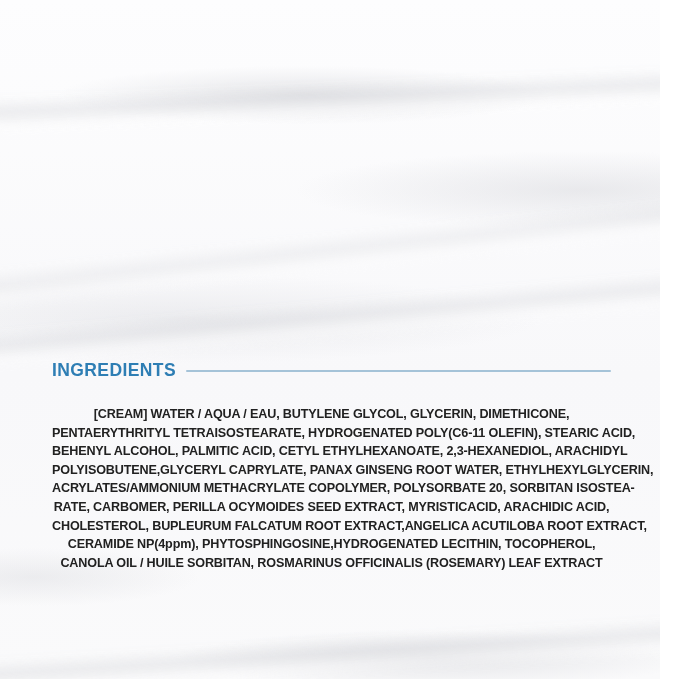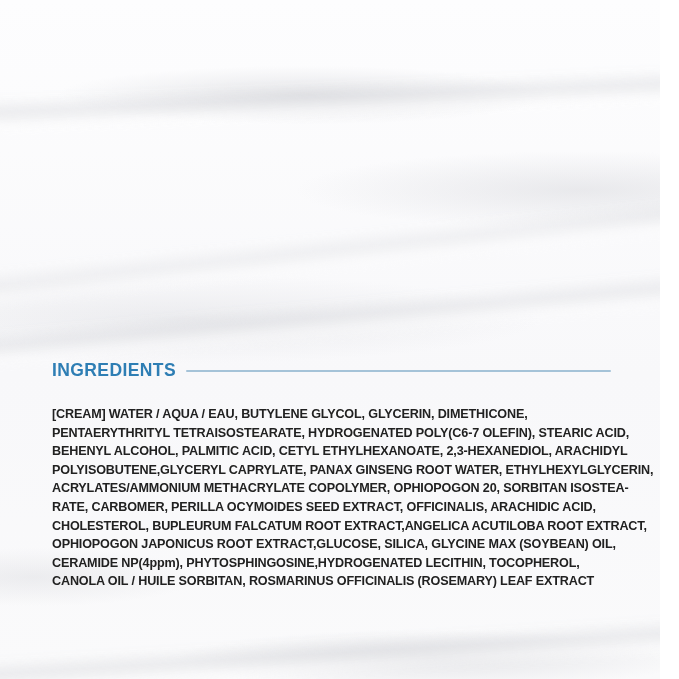--- a/index.html
+++ b/index.html
@@ -94,27 +94,26 @@
     <div class="crease crease-3"></div>
     <div class="crease crease-4"></div>
   </div>
 
   <div class="content">
     <div class="heading-row">
       <h1 class="heading" style="color: rgb(46, 126, 180);">INGREDIENTS</h1>
       <div class="rule" style="background: rgb(165, 195, 216);"></div>
     </div>
 
-    <div class="lines" style="color: rgb(33, 33, 33);">
+    <div class="lines" style="color: rgb(33, 33, 33); text-align: center;">
       <div class="line">[CREAM] WATER / AQUA / EAU, BUTYLENE GLYCOL, GLYCERIN, DIMETHICONE,</div>
-      <div class="line">PENTAERYTHRITYL TETRAISOSTEARATE, HYDROGENATED POLY(C6-7 OLEFIN), STEARIC ACID,</div>
+      <div class="line">PENTAERYTHRITYL TETRAISOSTEARATE, HYDROGENATED POLY(C6-11 OLEFIN), STEARIC ACID,</div>
       <div class="line">BEHENYL ALCOHOL, PALMITIC ACID, CETYL ETHYLHEXANOATE, 2,3-HEXANEDIOL, ARACHIDYL</div>
       <div class="line">POLYISOBUTENE,GLYCERYL CAPRYLATE, PANAX GINSENG ROOT WATER, ETHYLHEXYLGLYCERIN,</div>
-      <div class="line">ACRYLATES/AMMONIUM METHACRYLATE COPOLYMER, OPHIOPOGON 20, SORBITAN ISOSTEA-</div>
-      <div class="line">RATE, CARBOMER, PERILLA OCYMOIDES SEED EXTRACT, OFFICINALIS, ARACHIDIC ACID,</div>
+      <div class="line">ACRYLATES/AMMONIUM METHACRYLATE COPOLYMER, POLYSORBATE 20, SORBITAN ISOSTEA-</div>
+      <div class="line">RATE, CARBOMER, PERILLA OCYMOIDES SEED EXTRACT, MYRISTICACID, ARACHIDIC ACID,</div>
       <div class="line">CHOLESTEROL, BUPLEURUM FALCATUM ROOT EXTRACT,ANGELICA ACUTILOBA ROOT EXTRACT,</div>
-      <div class="line">OPHIOPOGON JAPONICUS ROOT EXTRACT,GLUCOSE, SILICA, GLYCINE MAX (SOYBEAN) OIL,</div>
       <div class="line">CERAMIDE NP(4ppm), PHYTOSPHINGOSINE,HYDROGENATED LECITHIN, TOCOPHEROL,</div>
       <div class="line">CANOLA OIL / HUILE SORBITAN, ROSMARINUS OFFICINALIS (ROSEMARY) LEAF EXTRACT</div>
     </div>
   </div>
 
 </div>
 
 </body></html>

